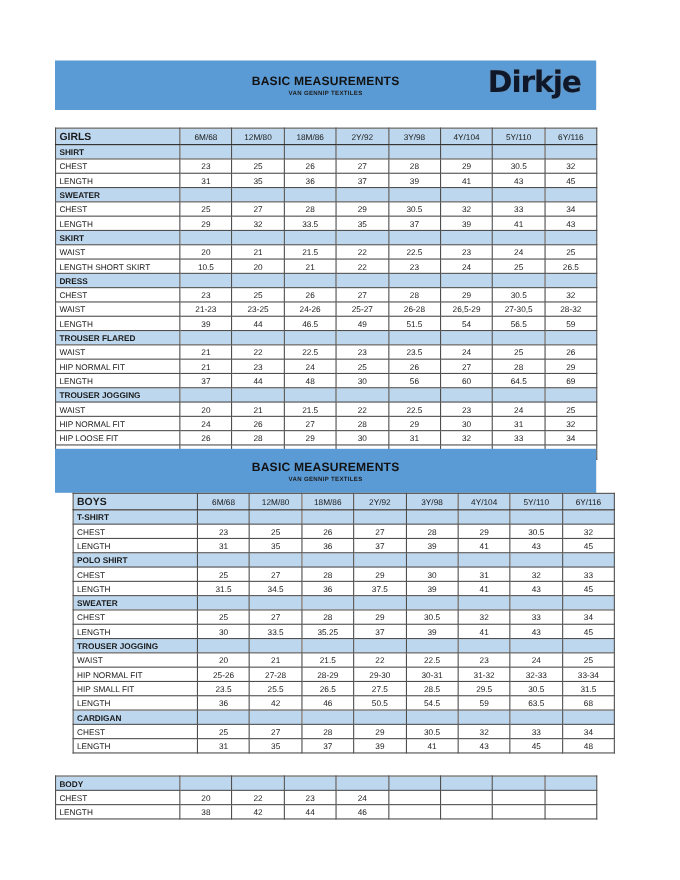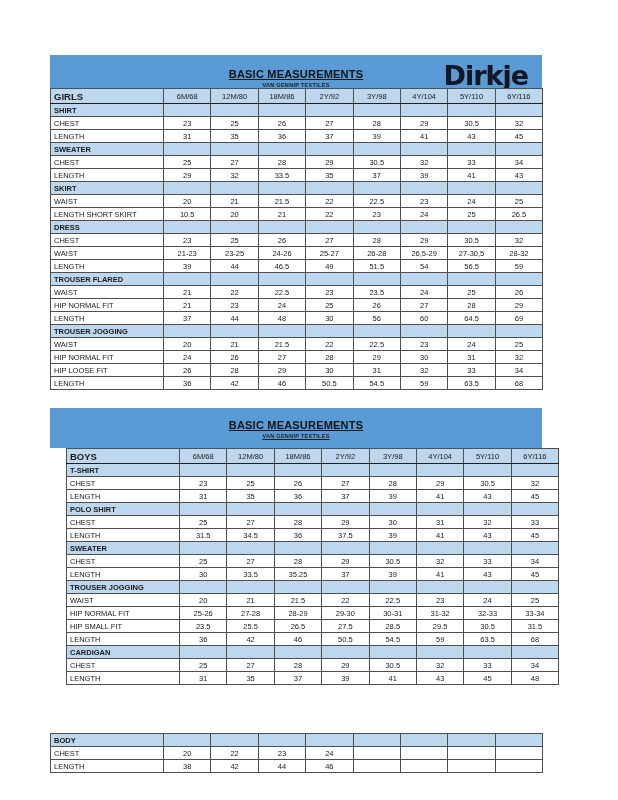--- a/index.html
+++ b/index.html
@@ -7,21 +7,20 @@
     width: 618px; height: 800px;
     background: #ffffff;
     font-family: "Liberation Sans", sans-serif;
     position: relative;
     color: #1a1a1a;
   }
   .band {
     position: absolute; left: 50px; width: 492px;
     background: #5b9bd5;
     box-sizing: border-box;
-    text-decoration: underline;
   }
   #girls-band { top: 55px; height: 45px; }
   #boys-band  { top: 408px; height: 40px; }
   .band-title {
     text-align: center; font-weight: bold; font-size: 11px;
     color: #121212; letter-spacing: 0.2px;
   }
   #girls-band .band-title { padding-top: 13px; }
   #boys-band  .band-title { padding-top: 11px; }
   .band-subtitle {
@@ -29,23 +28,23 @@
     color: #1c1c1c; letter-spacing: 0.3px; margin-top: 2px;
   }
   .logo {
     position: absolute; top: 5px; right: 14px;
     font-family: "DejaVu Sans", sans-serif;
     font-weight: 800; font-size: 27px; letter-spacing: -1px;
     color: #0f172a;
     text-shadow: 0 0 1px #7a7a7a;
   }
   .table-host { position: absolute; left: 50px; }
-  #girls-table-host { top: 88px; }
+  #girls-table-host { top: 116px; }
   #boys-table-host  { top: 448px; margin-left: 16px; }
-  #body-table-host  { top: 705px; margin-top: 28px; }
+  #body-table-host  { top: 705px; }
   table {
     border-collapse: collapse; table-layout: fixed;
     width: 492px; font-size: 7.5px;
     border: 1.5px solid #1f1f1f;
   }
   col.label-col { width: 113px; }
   col.size-col  { width: 47.4px; }
   td {
     border: 1px solid #4f4f4f;
     height: 12px; padding: 0 2px;

